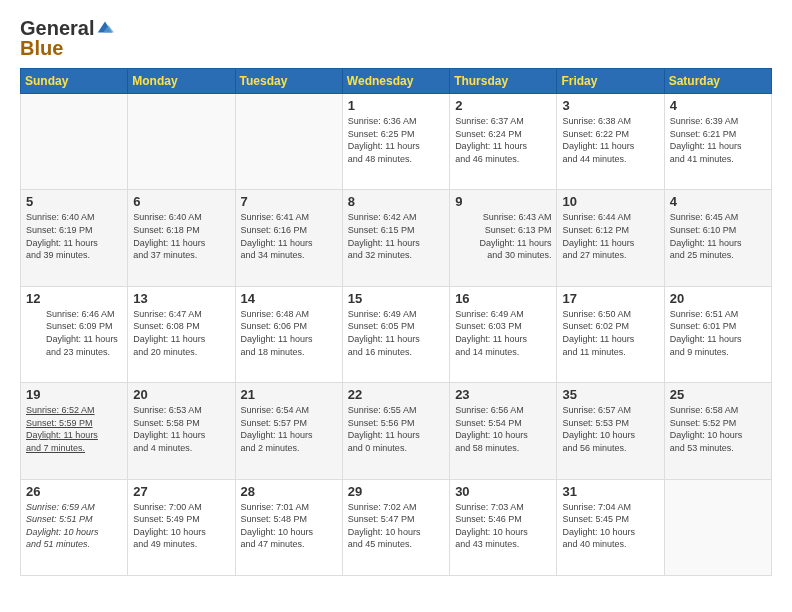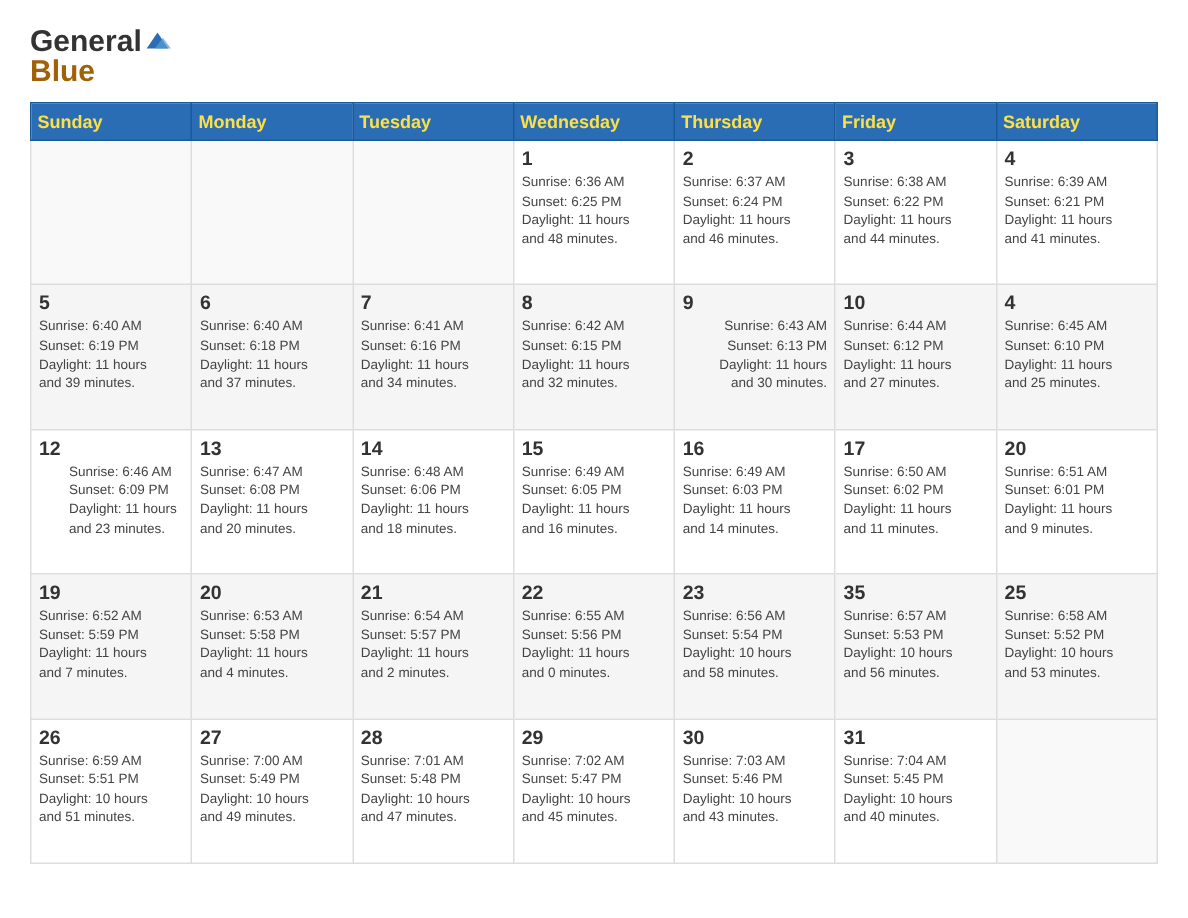--- a/index.html
+++ b/index.html
@@ -275,21 +275,21 @@
             <span class="day-number">20</span>
             <div class="day-info" style="white-space: pre-line;">Sunrise: 6:51 AM
 Sunset: 6:01 PM
 Daylight: 11 hours
 and 9 minutes.</div>
           </td>
         </tr>
         <tr>
           <td class="row-shade">
             <span class="day-number">19</span>
-            <div class="day-info" style="white-space: pre-line;">Sunrise: 6:52 AM
+            <div class="day-info" style="white-space: pre-line; text-decoration: underline;">Sunrise: 6:52 AM
 Sunset: 5:59 PM
 Daylight: 11 hours
 and 7 minutes.</div>
           </td>
           <td class="row-shade">
             <span class="day-number">20</span>
             <div class="day-info" style="white-space: pre-line;">Sunrise: 6:53 AM
 Sunset: 5:58 PM
 Daylight: 11 hours
 and 4 minutes.</div>
@@ -326,21 +326,21 @@
             <span class="day-number">25</span>
             <div class="day-info" style="white-space: pre-line;">Sunrise: 6:58 AM
 Sunset: 5:52 PM
 Daylight: 10 hours
 and 53 minutes.</div>
           </td>
         </tr>
         <tr>
           <td>
             <span class="day-number">26</span>
-            <div class="day-info" style="white-space: pre-line;">Sunrise: 6:59 AM
+            <div class="day-info" style="white-space: pre-line; font-style: italic;">Sunrise: 6:59 AM
 Sunset: 5:51 PM
 Daylight: 10 hours
 and 51 minutes.</div>
           </td>
           <td>
             <span class="day-number">27</span>
             <div class="day-info" style="white-space: pre-line;">Sunrise: 7:00 AM
 Sunset: 5:49 PM
 Daylight: 10 hours
 and 49 minutes.</div>

